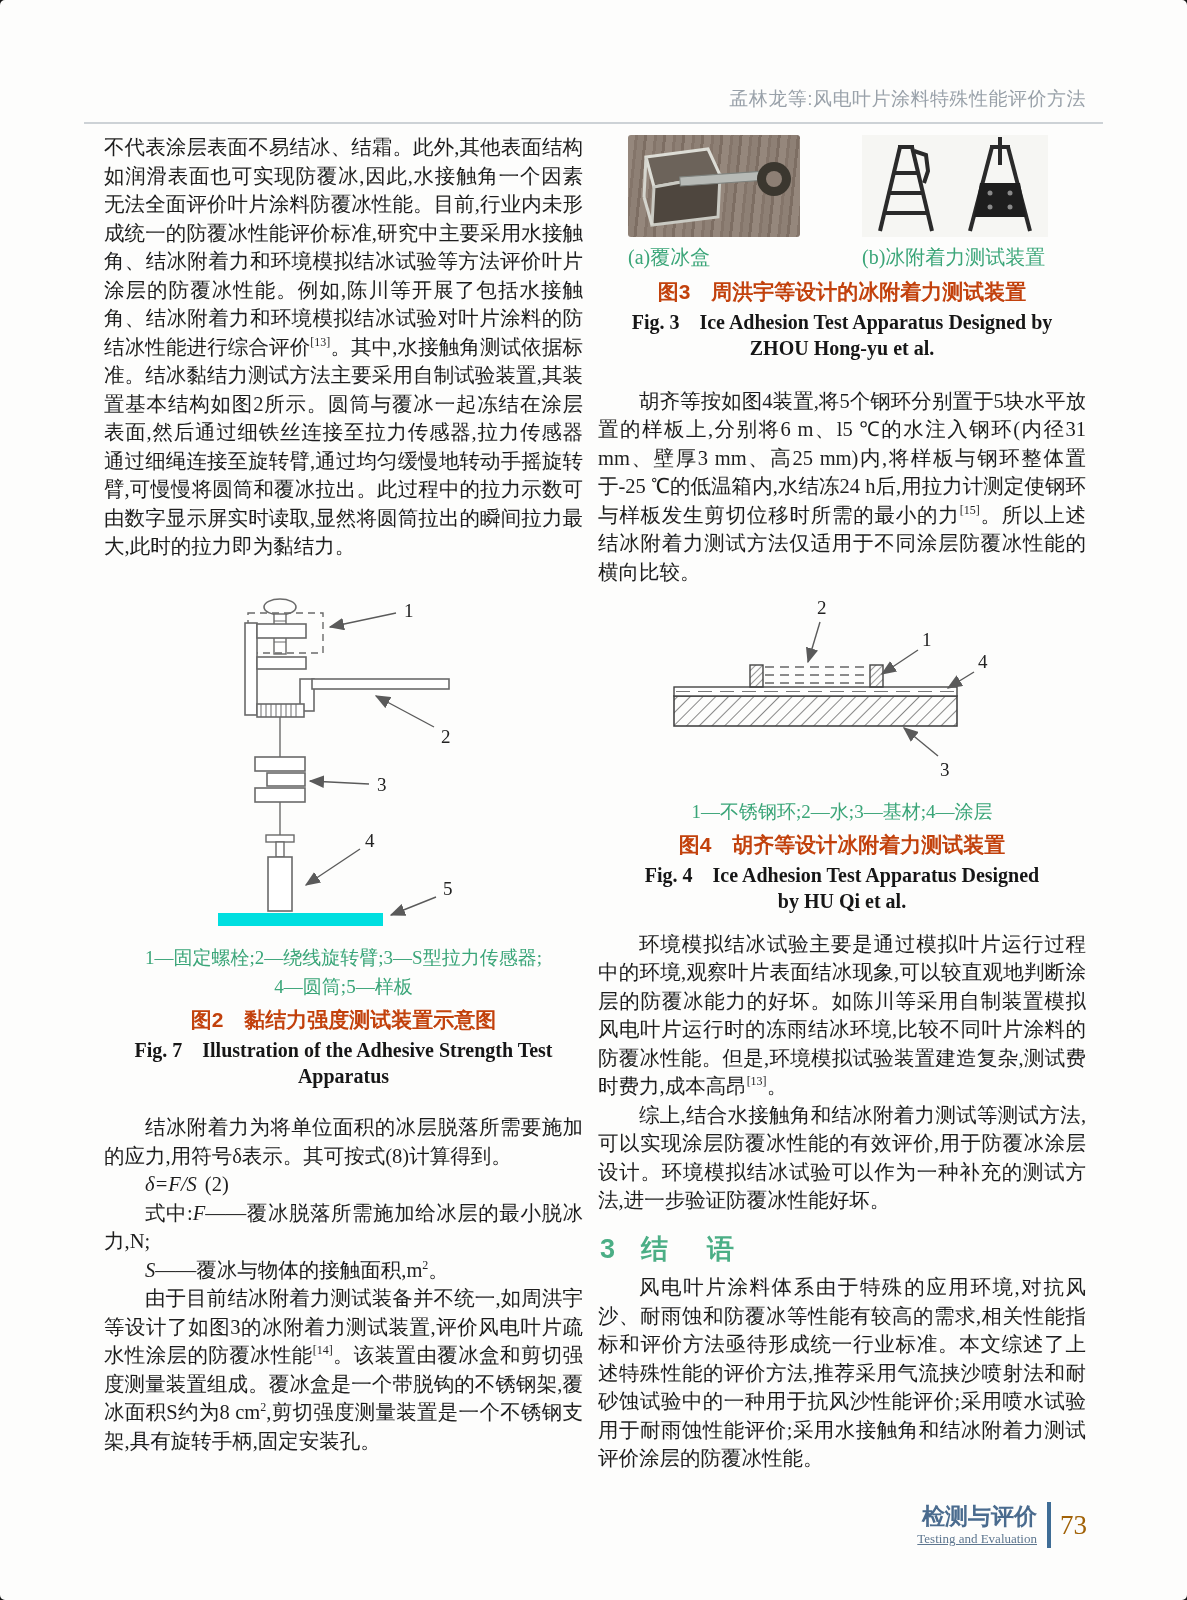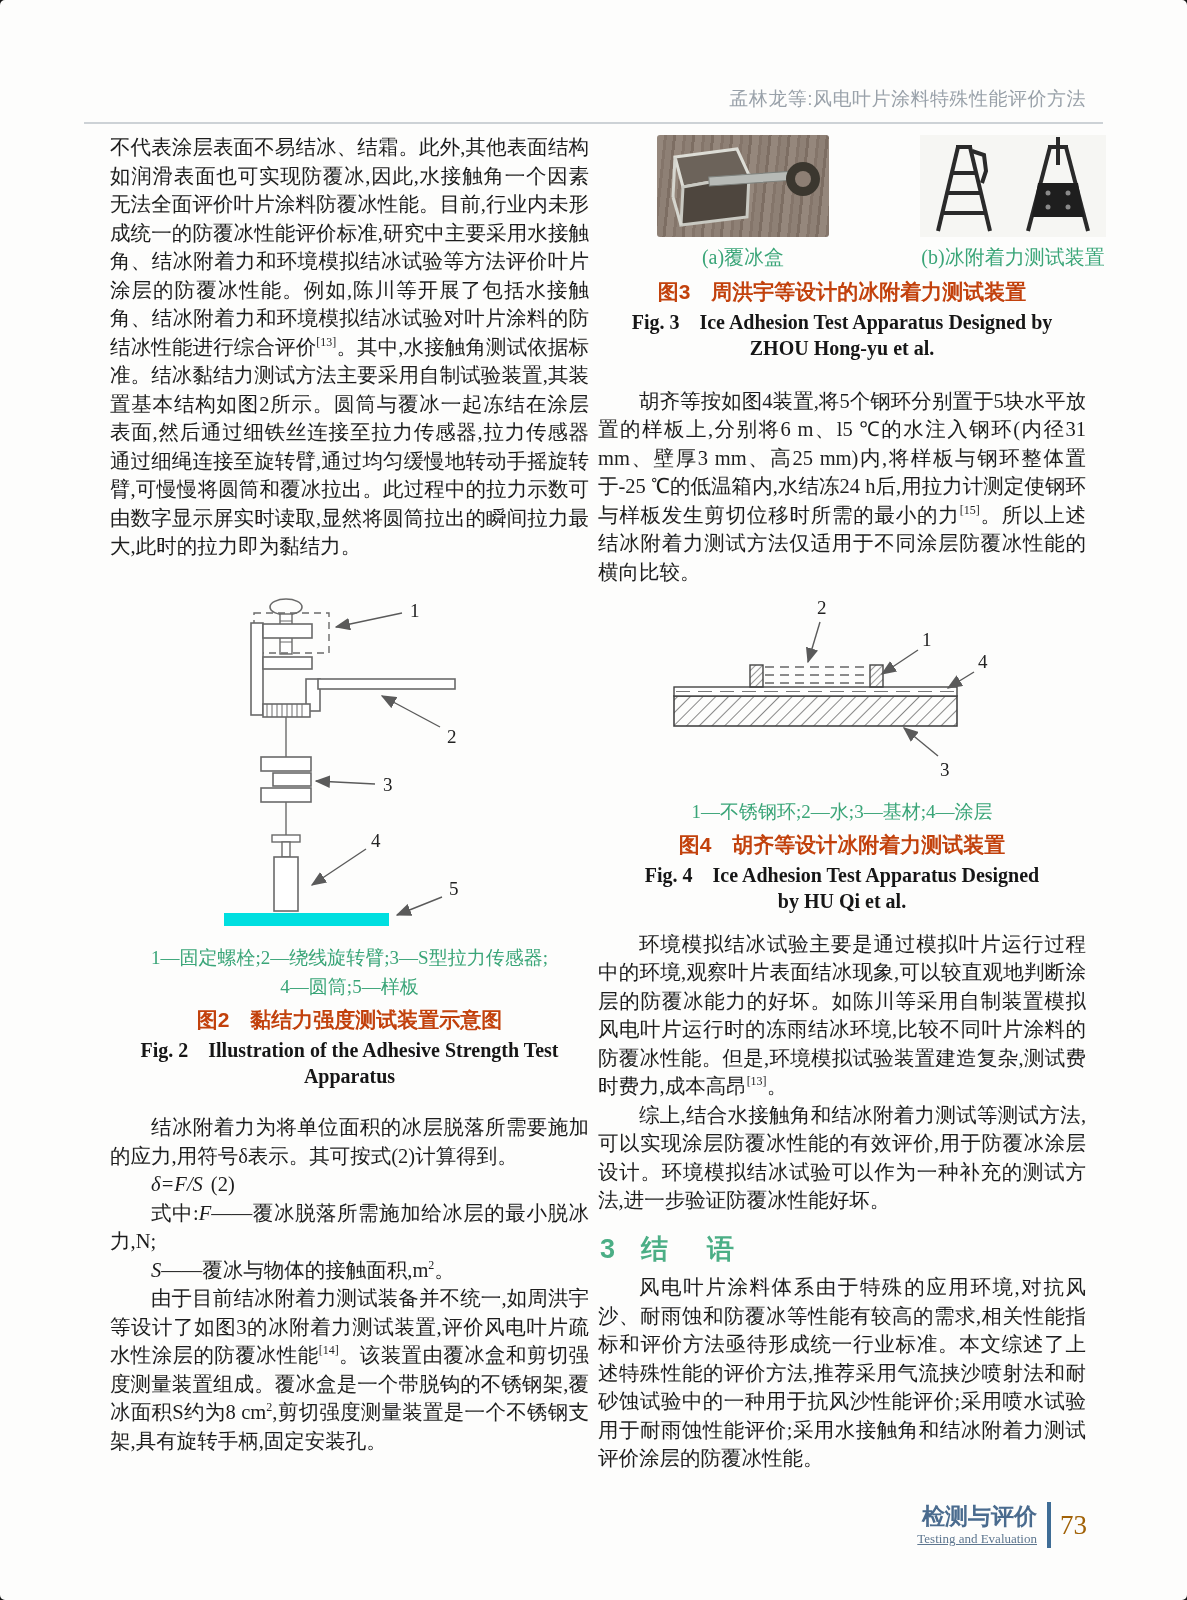--- a/index.html
+++ b/index.html
@@ -6,21 +6,21 @@
   .page{position:relative;width:1187px;height:1600px;background:#fdfdfc;border-radius:5px;
         overflow:hidden;font-family:"Liberation Serif",serif;color:#1d1d1d;}
 
   
   .running-head{position:absolute;top:86px;right:101px;font-family:"Liberation Sans",sans-serif;
         font-size:19px;color:#99a1a9;letter-spacing:.5px;}
   .head-rule{position:absolute;top:122px;left:84px;width:1019px;height:2px;background:#cdd2d6;}
 
   
   .col{position:absolute;top:133px;font-size:20.5px;line-height:28.5px;text-align:justify;}
-  .col-left{left:110px;width:479px;}
+  .col-left{left:104px;width:479px;}
   .col-right{left:598px;width:488px;}
   p.bp{margin:0;text-indent:2em;}
   p.cont{margin:0;text-indent:0;}
   sup.ref{font-size:12px;line-height:0;}
 
   
   .eq-row{display:flex;justify-content:flex-start;margin:0;gap:8px;}
   .eq-expr{margin-left:2em;font-style:italic;}
   .eq-num{margin-right:4px;}
 
@@ -28,21 +28,21 @@
   figure{margin:0;text-align:center;}
   .fig2-block{margin:6px 0 24px 0;}
   .fig3-block{margin:2px 0 26px 0;}
   .fig4-block{margin:10px 0 16px 0;}
   .fig-legend{color:#3aa578;font-size:19px;line-height:27px;margin-top:2px;}
   .cap-cn{font-family:"Liberation Sans",sans-serif;font-weight:bold;font-size:21px;line-height:30px;margin-top:5px;color:#c2410c;}
   .cap-en{font-weight:bold;font-size:20px;line-height:26px;margin-top:2px;color:#161616;}
 
   
   .photo-row{display:flex;justify-content:flex-start;padding-left:30px;gap:62px;}
-  .photo-wrap{text-align:center;margin-left:29px;}
+  .photo-wrap{text-align:left;}
   .photo-a{width:172px;height:102px;border-radius:3px;
      background:repeating-linear-gradient(96deg,#95877c 0 7px,#84756a 7px 10px,#8e8075 10px 16px,#7d6e63 16px 19px);}
   .photo-b{width:186px;height:102px;background:#f6f6f3;}
   .photo-cap{display:block;margin-top:6px;color:#3aa578;font-size:20px;}
 
   
   .sec-head{display:flex;align-items:baseline;margin:20px 0 10px 0;
      font-family:"Liberation Sans",sans-serif;font-weight:bold;font-size:27px;color:#4bae85;}
   .sec-num{margin-left:2px;}
   .sec-title{margin-left:26px;letter-spacing:6px;}
@@ -130,25 +130,25 @@
         <text x="290" y="50" font-size="19" fill="#222">1</text>
         <text x="327" y="176" font-size="19" fill="#222">2</text>
         <text x="263" y="224" font-size="19" fill="#222">3</text>
         <text x="251" y="280" font-size="19" fill="#222">4</text>
         <text x="329" y="328" font-size="19" fill="#222">5</text>
       </svg>
       <div class="fig-legend">1—固定螺栓;2—绕线旋转臂;3—S型拉力传感器;</div>
       <div class="fig-legend">4—圆筒;5—样板</div>
       <figcaption>
         <div class="cap-cn">图2　黏结力强度测试装置示意图</div>
-        <div class="cap-en">Fig. 2　Illustration of the Adhesive Strength Test Apparatus</div>
+        <div class="cap-en">Fig. 7　Illustration of the Adhesive Strength Test Apparatus</div>
       </figcaption>
     </figure>
 
-    <p class="bp"><span>结冰附着力为将单位面积的冰层脱落所需要施加的应力,用符号δ表示。其可按式(2)计算得到。</span></p>
+    <p class="bp"><span>结冰附着力为将单位面积的冰层脱落所需要施加的应力,用符号δ表示。其可按式(8)计算得到。</span></p>
 
     <div class="eq-row">
       <span class="eq-expr">δ=F/S</span>
       <span class="eq-num">(2)</span>
     </div>
 
     <p class="bp"><span>式中:</span><i>F</i><span>——覆冰脱落所需施加给冰层的最小脱冰力,N;</span></p>
     <p class="bp"><i>S</i><span>——覆冰与物体的接触面积,m</span><sup class="ref">2</sup><span>。</span></p>
 
     <p class="bp"><span>由于目前结冰附着力测试装备并不统一,如周洪宇等设计了如图3的冰附着力测试装置,评价风电叶片疏水性涂层的防覆冰性能</span><sup class="ref">[14]</sup><span>。该装置由覆冰盒和剪切强度测量装置组成。覆冰盒是一个带脱钩的不锈钢架,覆冰面积S约为8 cm</span><sup class="ref">2</sup><span>,剪切强度测量装置是一个不锈钢支架,具有旋转手柄,固定安装孔。</span></p>

